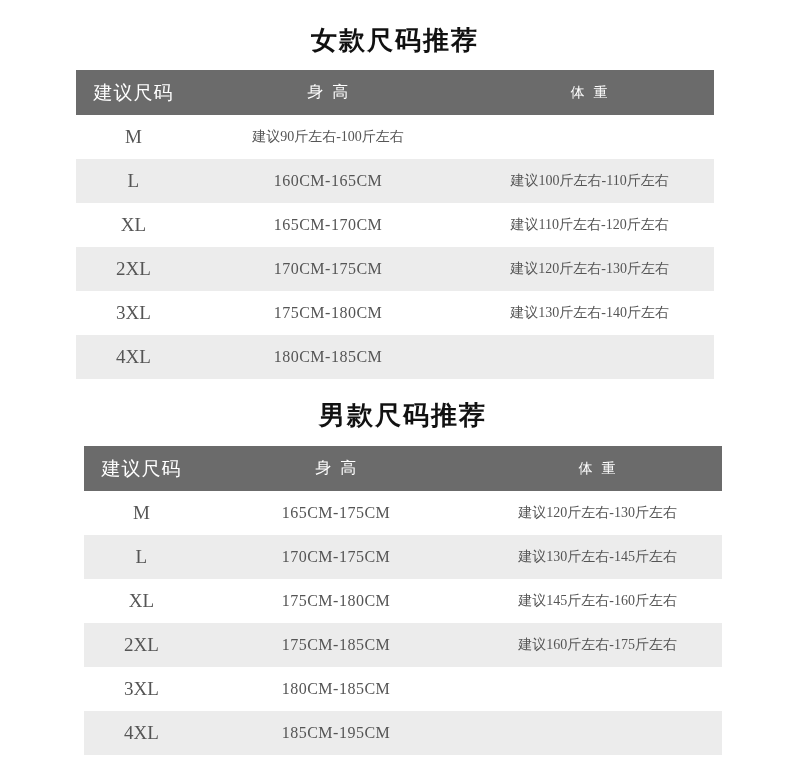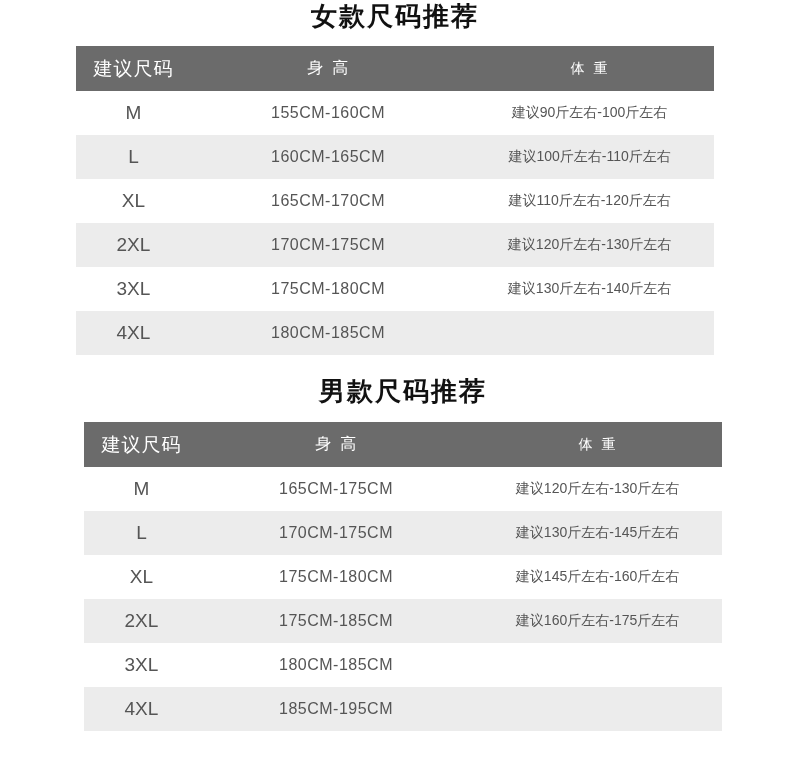--- a/index.html
+++ b/index.html
@@ -4,21 +4,21 @@
 <style>
   * { box-sizing: border-box; }
   html, body { margin: 0; padding: 0; }
   body {
     width: 790px;
     height: 764px;
     background: #ffffff;
     font-family: "Liberation Sans", "DejaVu Sans", sans-serif;
     overflow: hidden;
   }
-  .page { padding-top: 0; }
+  .page { padding-top: 24px; }
 
   .size-title {
     margin: 0 0 14px 0;
     height: 32px;
     line-height: 32px;
     text-align: center;
     font-size: 26px;
     font-weight: 700;
     letter-spacing: 2px;
     color: #111111;
@@ -52,20 +52,21 @@
     background: #ffffff;
   }
   .tbody .trow:nth-child(even) { background: #ececec; }
 
   .cell {
     display: flex;
     align-items: center;
     justify-content: center;
     color: #555555;
     white-space: nowrap;
+    font-family: Liberation Serif, serif;
   }
   .cell.size   { font-size: 19px; }
   .cell.height { font-size: 16px; letter-spacing: 0.5px; }
   .cell.weight { font-size: 14px; }
 </style>
 </head>
 <body>
 
 <div class="page">
 
@@ -73,21 +74,20 @@
     <h2 class="size-title">女款尺码推荐</h2>
     <div class="size-table">
       <div class="thead">
         <div class="cell size">建议尺码</div>
         <div class="cell height">身 高</div>
         <div class="cell weight">体 重</div>
       </div>
       <div class="tbody">
         <div class="trow">
           <div class="cell size">M</div>
-          <div class="cell height">155CM-160CM</div>
           <div class="cell weight">建议90斤左右-100斤左右</div>
         </div>
         <div class="trow">
           <div class="cell size">L</div>
           <div class="cell height">160CM-165CM</div>
           <div class="cell weight">建议100斤左右-110斤左右</div>
         </div>
         <div class="trow">
           <div class="cell size">XL</div>
           <div class="cell height">165CM-170CM</div>

